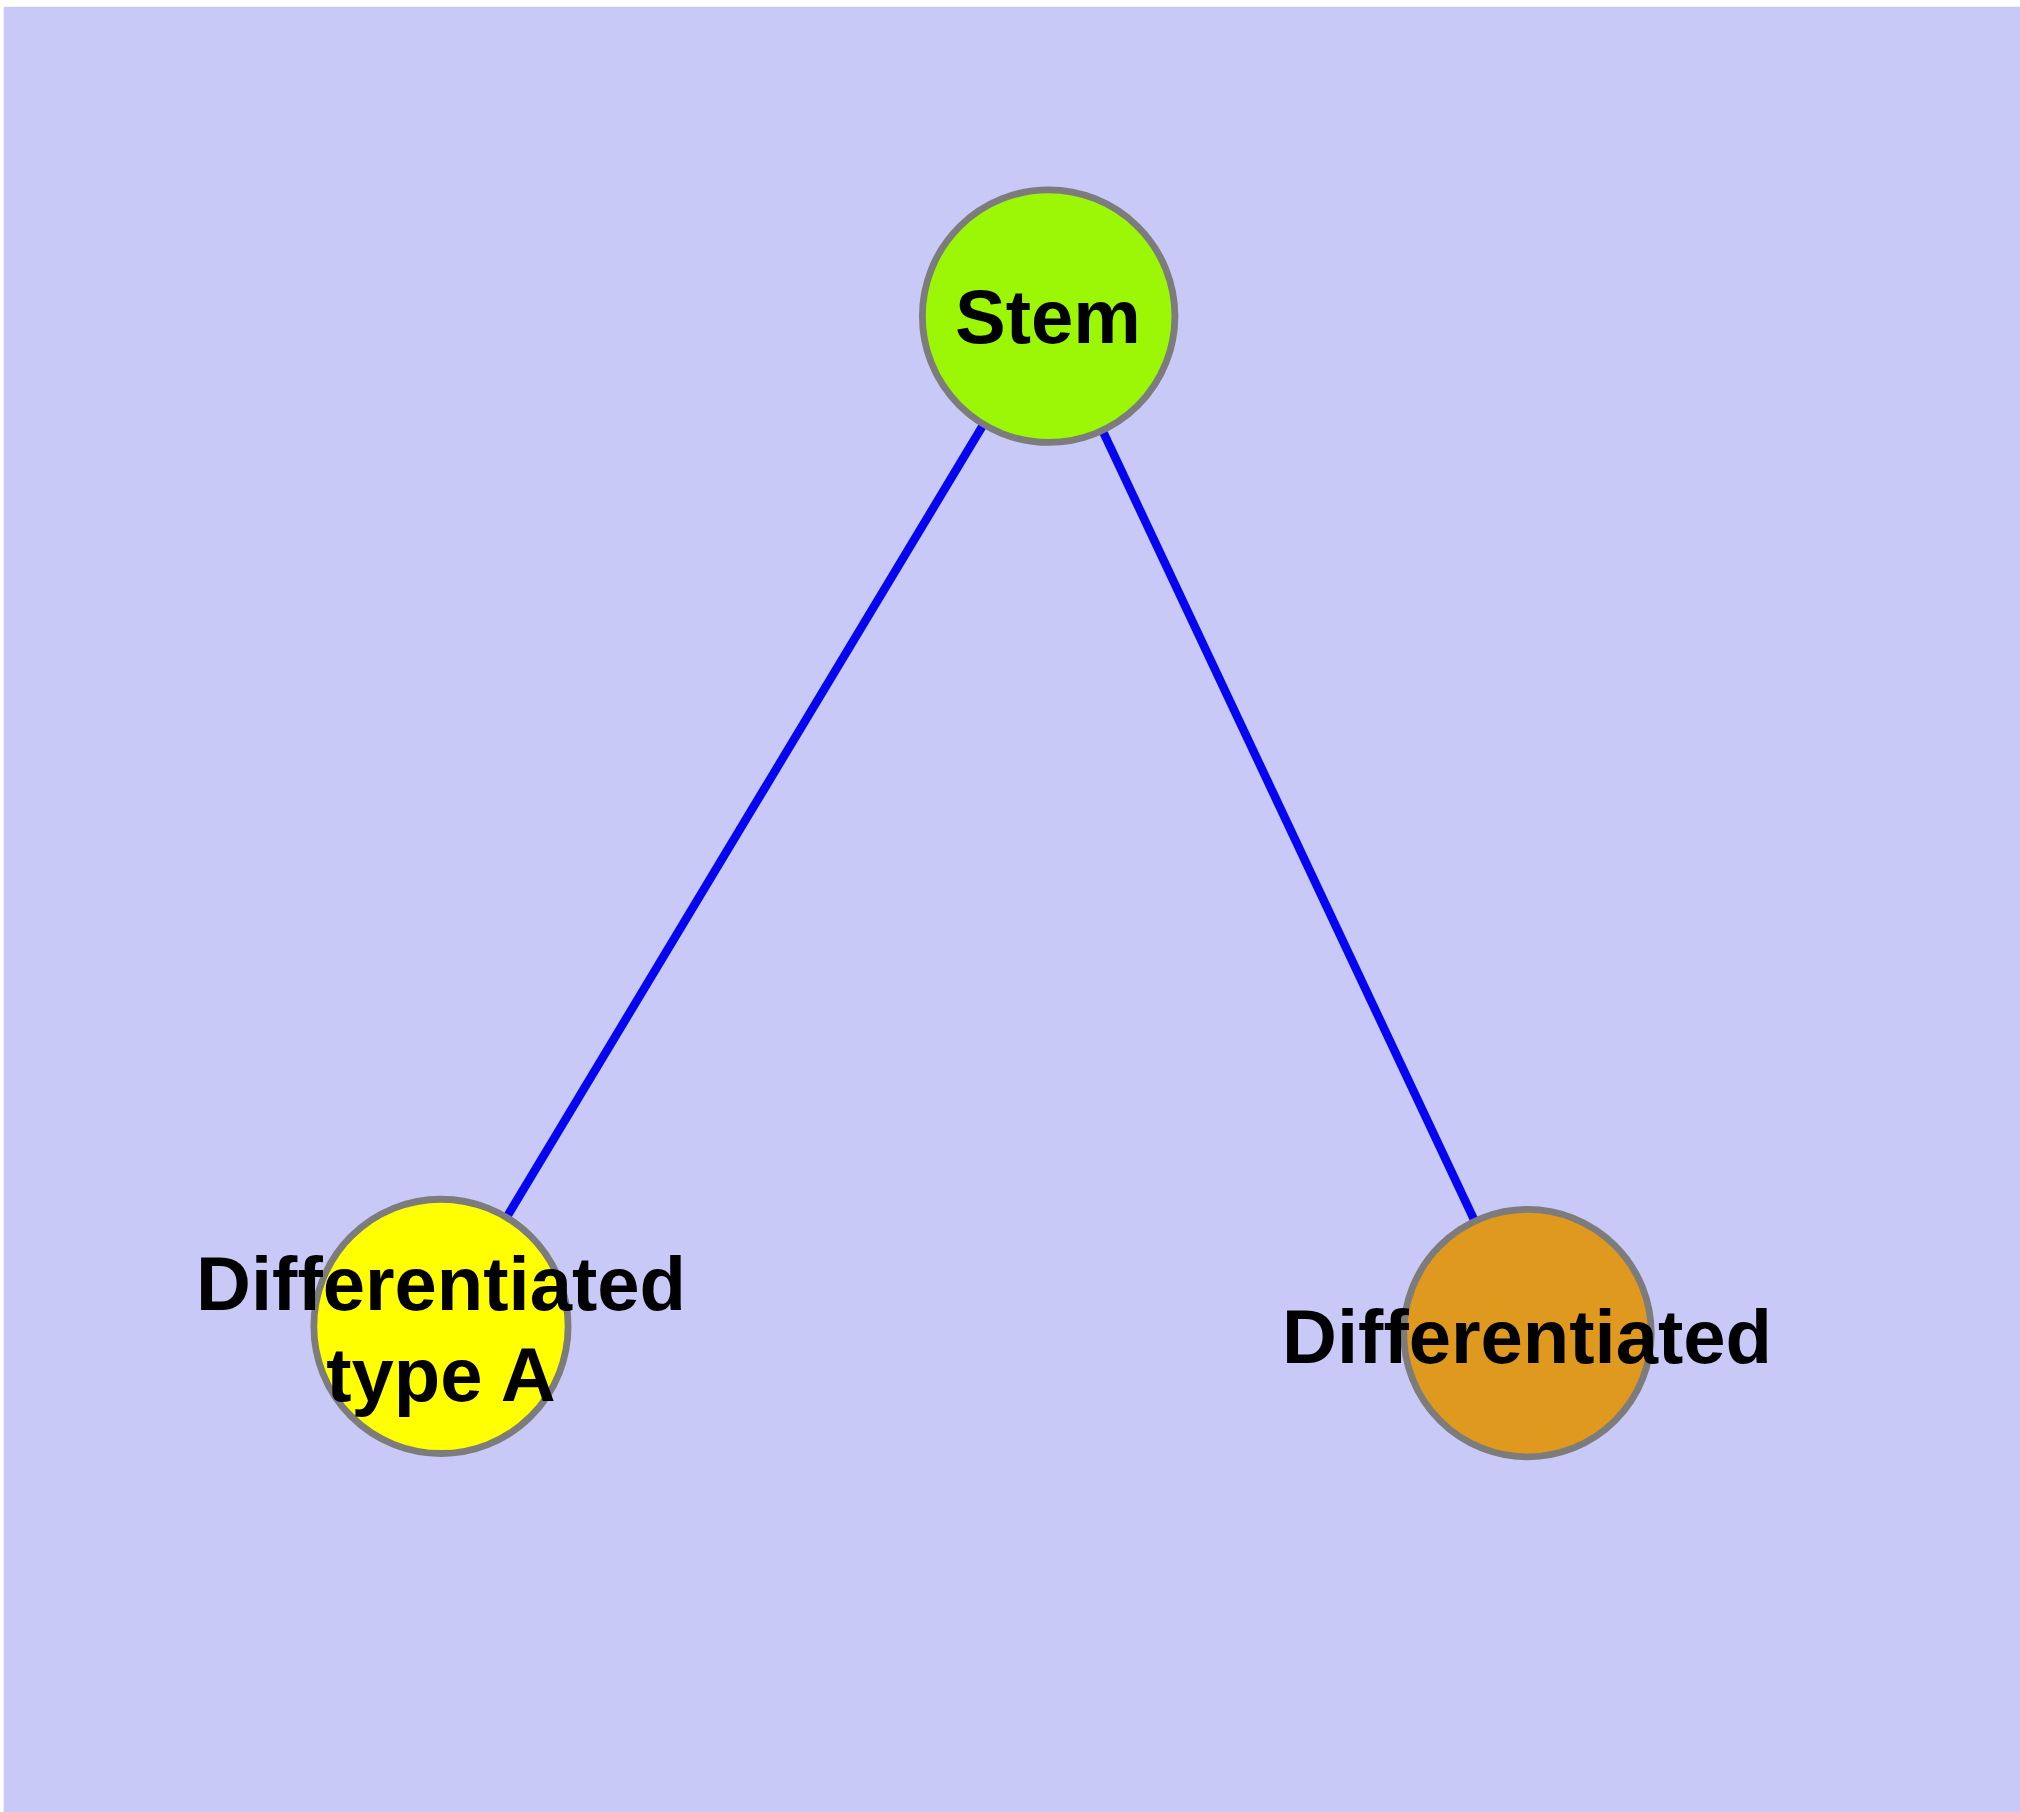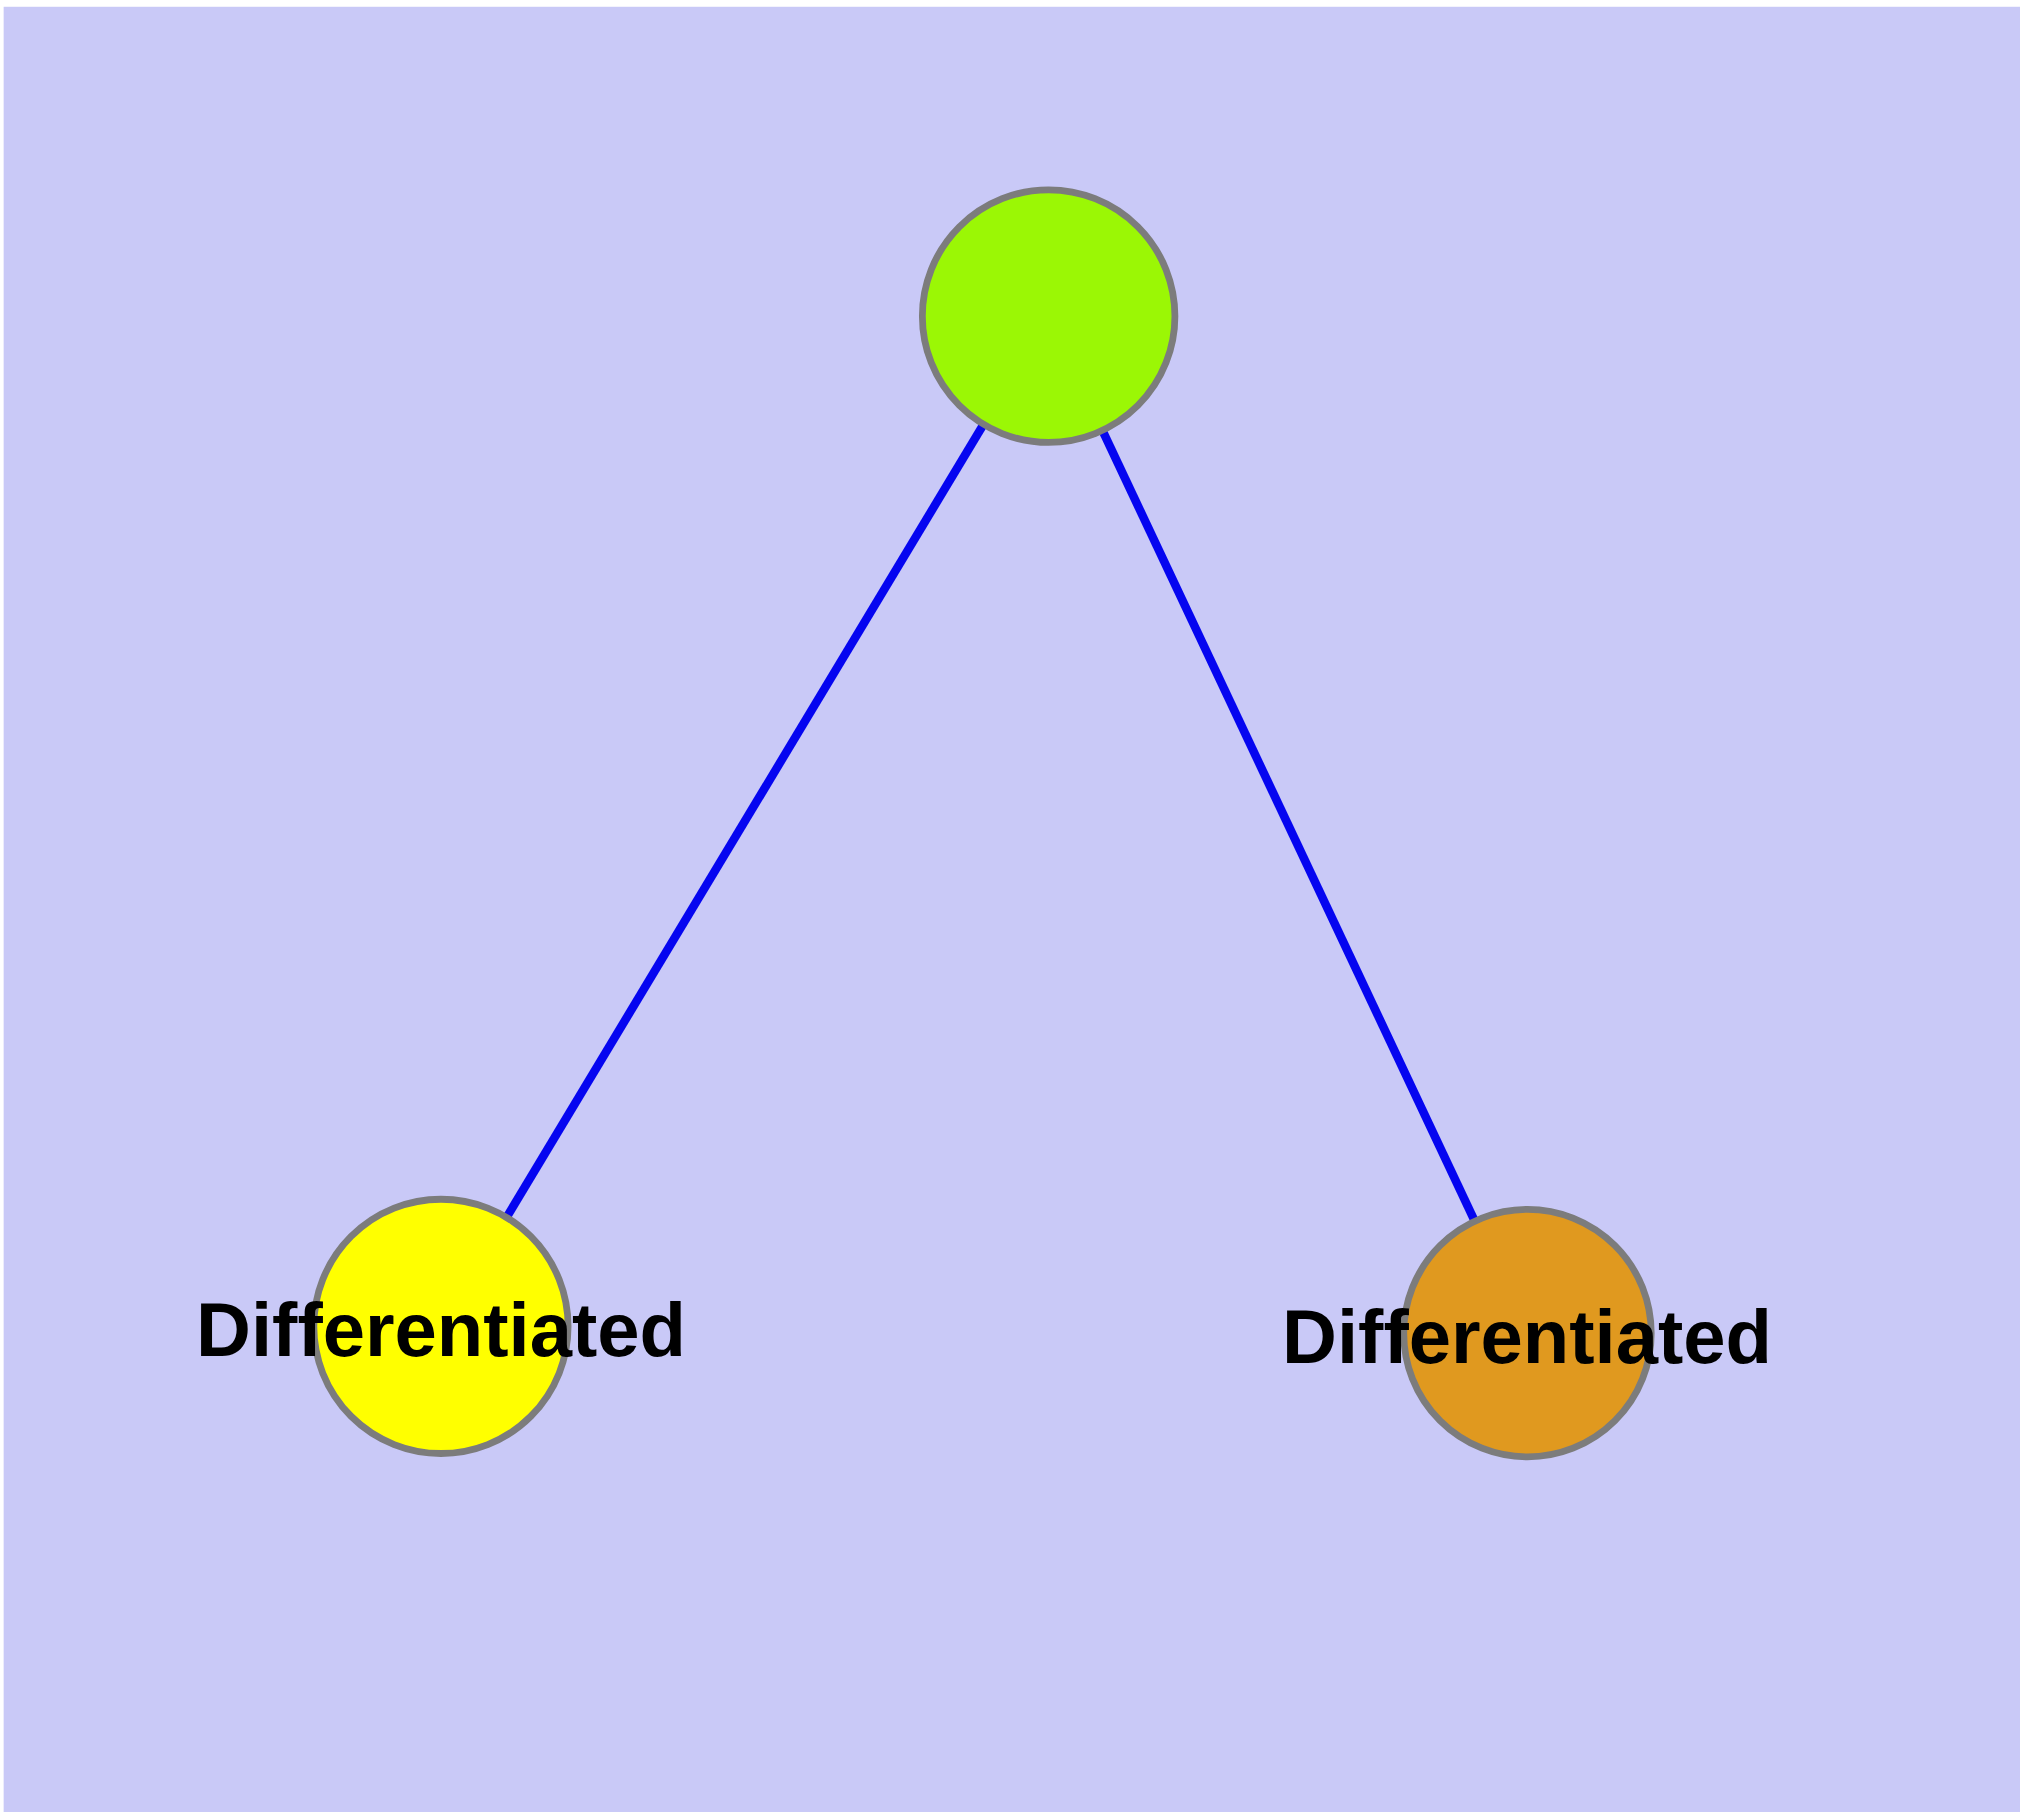--- a/index.html
+++ b/index.html
@@ -41,23 +41,27 @@
     <rect x="4" y="8" width="2380" height="2130" fill="#C9C9F7"></rect>
 
     <line x1="1237" y1="373" x2="520" y2="1565" stroke-width="10" stroke="#0505F0"></line>
     <line x1="1237" y1="373" x2="1802" y2="1573" stroke-width="10" stroke="#0505F0"></line>
 
     <circle cx="1237" cy="373" r="149" stroke-width="8" fill="#9BF705" stroke="#7C7C7C"></circle>
     <circle cx="520" cy="1565" r="150" stroke-width="8" fill="#FFFF00" stroke="#7C7C7C"></circle>
     <circle cx="1802" cy="1573" r="146" stroke-width="8" fill="#E0991F" stroke="#7C7C7C"></circle>
   </svg>
 
+  <div class="node-label" style="left:1048px; top:316px;">
+    <div>Stem</div>
+  </div>
 
   <div class="node-label" style="left:441px; top:1329px;">
     <div>Differentiated</div>
+    <div>type A</div>
   </div>
 
   <div class="node-label" style="left:1527px; top:1336px;">
     <div>Differentiated</div>
   </div>
 
 </div>
 
 
 </body></html>

